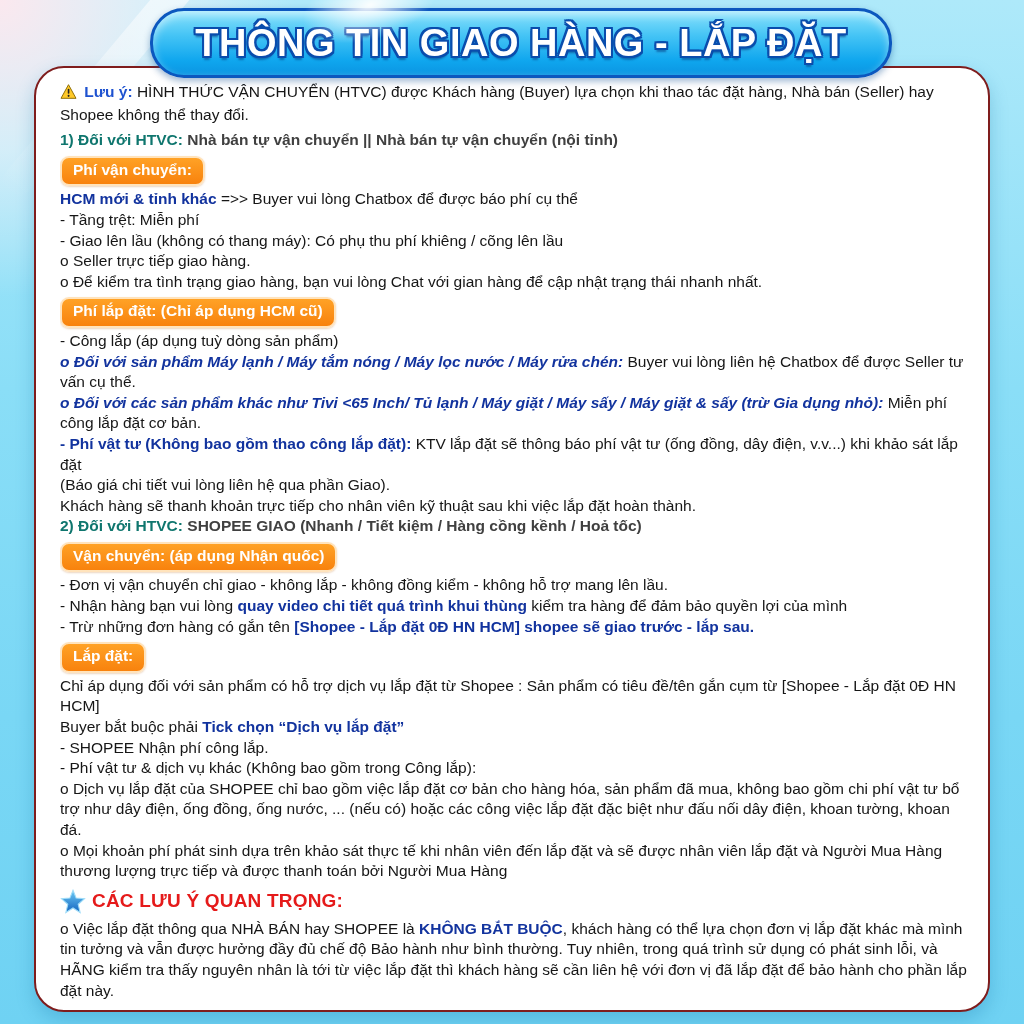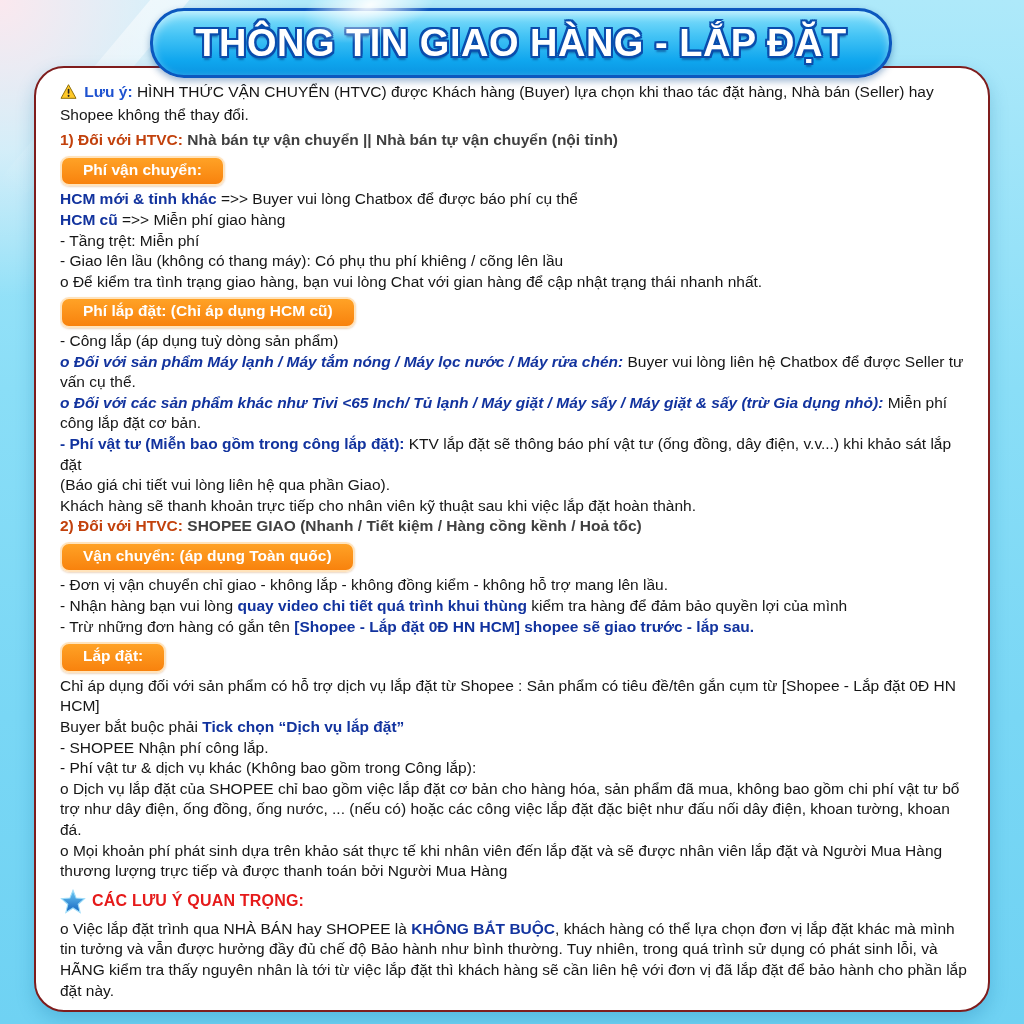--- a/index.html
+++ b/index.html
@@ -37,35 +37,35 @@
                  0 4px 2px rgba(7,60,130,.55);
   }
   
   .content{
     position:absolute;left:24px;right:20px;top:14px;bottom:10px;overflow:hidden;
     font-size:15.5px;line-height:20.6px;color:#161616;
   }
   .row{margin:0;}
   .gap{margin-top:5px;}
   .lbl{color:#1e52d0;font-weight:700;}
-  .lbl2{color:#c2410c;font-weight:700;}
+  .lbl2{color:#0f766e;font-weight:700;}
   .blue{color:#12339e;font-weight:700;}
   .bluei{color:#12339e;font-weight:700;font-style:italic;}
   .red{color:#404040;font-weight:700;}
   .badge{
     display:inline-block;margin:5px 0 3px;
     background:linear-gradient(180deg,#ffa226 0%,#f8820d 100%);
     color:#ffffff;font-weight:700;font-size:15.5px;
-    padding:2px 21px 4px;border-radius:9px;border:2px solid #ffe3bc;
+    padding:2px 11px 4px;border-radius:9px;border:2px solid #ffe3bc;
     box-shadow:0 1px 2px rgba(180,90,0,.25);
   }
   .warn-icon{display:inline-block;vertical-align:-2px;margin-right:3px;}
   .notes-title{
     display:flex;align-items:center;gap:6px;margin:7px 0 4px;
-    color:#e51a1a;font-weight:800;font-size:16px;letter-spacing:.2px;
+    color:#e51a1a;font-weight:800;font-size:19px;letter-spacing:.2px;
   }
   .star-icon{display:inline-flex;}
 </style>
 </head>
 <body>
 
 <div class="streak s1"></div>
 <div class="streak s2"></div>
 
 <div class="card">
@@ -85,55 +85,52 @@
       <span class="lbl2">1) Đối với HTVC:</span>
       <span class="red">Nhà bán tự vận chuyển || Nhà bán tự vận chuyển (nội tỉnh)</span>
     </p>
 
     <div>
       <span class="badge">Phí vận chuyển:</span>
       <p class="row">
         <span class="blue">HCM mới &amp; tỉnh khác</span>
         <span>=&gt;&gt; Buyer vui lòng Chatbox để được báo phí cụ thể</span>
       </p>
-      <p class="row">
-        <span class="blue">HCM cũ</span>
-        <span>=&gt;&gt; Miễn phí giao hàng</span>
-      </p>
       <p class="row">- Tầng trệt: Miễn phí</p>
       <p class="row">- Giao lên lầu (không có thang máy): Có phụ thu phí khiêng / cõng lên lầu</p>
+      <p class="row">o Seller trực tiếp giao hàng.</p>
       <p class="row">o Để kiểm tra tình trạng giao hàng, bạn vui lòng Chat với gian hàng để cập nhật trạng thái nhanh nhất.</p>
     </div>
 
     <div>
       <span class="badge">Phí lắp đặt: (Chỉ áp dụng HCM cũ)</span>
       <p class="row">- Công lắp (áp dụng tuỳ dòng sản phẩm)</p>
       <p class="row">
         <span class="bluei">o Đối với sản phẩm Máy lạnh / Máy tắm nóng / Máy lọc nước / Máy rửa chén:</span>
         <span>Buyer vui lòng liên hệ Chatbox để được Seller tư vấn cụ thể.</span>
       </p>
       <p class="row">
         <span class="bluei">o Đối với các sản phẩm khác như Tivi &lt;65 Inch/ Tủ lạnh / Máy giặt / Máy sấy / Máy giặt &amp; sấy (trừ Gia dụng nhỏ):</span>
         <span>Miễn phí công lắp đặt cơ bản.</span>
       </p>
       <p class="row">
-        <span class="blue">- Phí vật tư (Miễn bao gồm trong công lắp đặt):</span>
+        <span class="blue">- Phí vật tư (Không bao gồm thao công lắp đặt):</span>
         <span>KTV lắp đặt sẽ thông báo phí vật tư (ống đồng, dây điện, v.v...) khi khảo sát lắp đặt</span>
       </p>
       <p class="row">(Báo giá chi tiết vui lòng liên hệ qua phần Giao).</p>
       <p class="row">Khách hàng sẽ thanh khoản trực tiếp cho nhân viên kỹ thuật sau khi việc lắp đặt hoàn thành.</p>
     </div>
 
     <p class="row">
       <span class="lbl2">2) Đối với HTVC:</span>
       <span class="red">SHOPEE GIAO (Nhanh / Tiết kiệm / Hàng cồng kềnh / Hoả tốc)</span>
     </p>
 
     <div>
-      <span class="badge">Vận chuyển: (áp dụng Toàn quốc)</span>
+      <span class="badge">Vận chuyển: (áp dụng Nhận quốc)</span>
       <p class="row">- Đơn vị vận chuyển chỉ giao - không lắp - không đồng kiểm - không hỗ trợ mang lên lầu.</p>
       <p class="row">
         <span>- Nhận hàng bạn vui lòng</span>
         <span class="blue">quay video chi tiết quá trình khui thùng</span>
         <span>kiểm tra hàng để đảm bảo quyền lợi của mình</span>
       </p>
       <p class="row">
         <span>- Trừ những đơn hàng có gắn tên</span>
         <span class="blue">[Shopee - Lắp đặt 0Đ HN HCM] shopee sẽ giao trước - lắp sau.</span>
       </p>
@@ -160,21 +157,21 @@
                 <stop offset="0" stop-color="#6cc9f5"></stop>
                 <stop offset="1" stop-color="#1565c0"></stop>
               </linearGradient>
             </defs>
             <path d="M12 1.2 L14.9 8.4 22.6 9 16.8 14.1 18.6 21.7 12 17.5 5.4 21.7 7.2 14.1 1.4 9 9.1 8.4 Z" fill="url(#stg)" stroke="#9fdcf8" stroke-width="1"></path>
           </svg>
         </span>
       <span>CÁC LƯU Ý QUAN TRỌNG:</span>
     </div>
     <p class="row">
-      <span>o Việc lắp đặt trình qua NHÀ BÁN hay SHOPEE là</span>
+      <span>o Việc lắp đặt thông qua NHÀ BÁN hay SHOPEE là</span>
       <span class="blue">KHÔNG BẮT BUỘC</span><span>, khách hàng có thể lựa chọn đơn vị lắp đặt khác mà mình tin tưởng và vẫn được hưởng đầy đủ chế độ Bảo hành như bình thường. Tuy nhiên, trong quá trình sử dụng có phát sinh lỗi, và HÃNG kiểm tra thấy nguyên nhân là tới từ việc lắp đặt thì khách hàng sẽ cần liên hệ với đơn vị đã lắp đặt để bảo hành cho phần lắp đặt này.</span>
     </p>
 
   </div>
 </div>
 
 <div class="banner">
   <h1 class="banner-title">THÔNG TIN GIAO HÀNG - LẮP ĐẶT</h1>
 </div>
 <div class="streak s3"></div>

